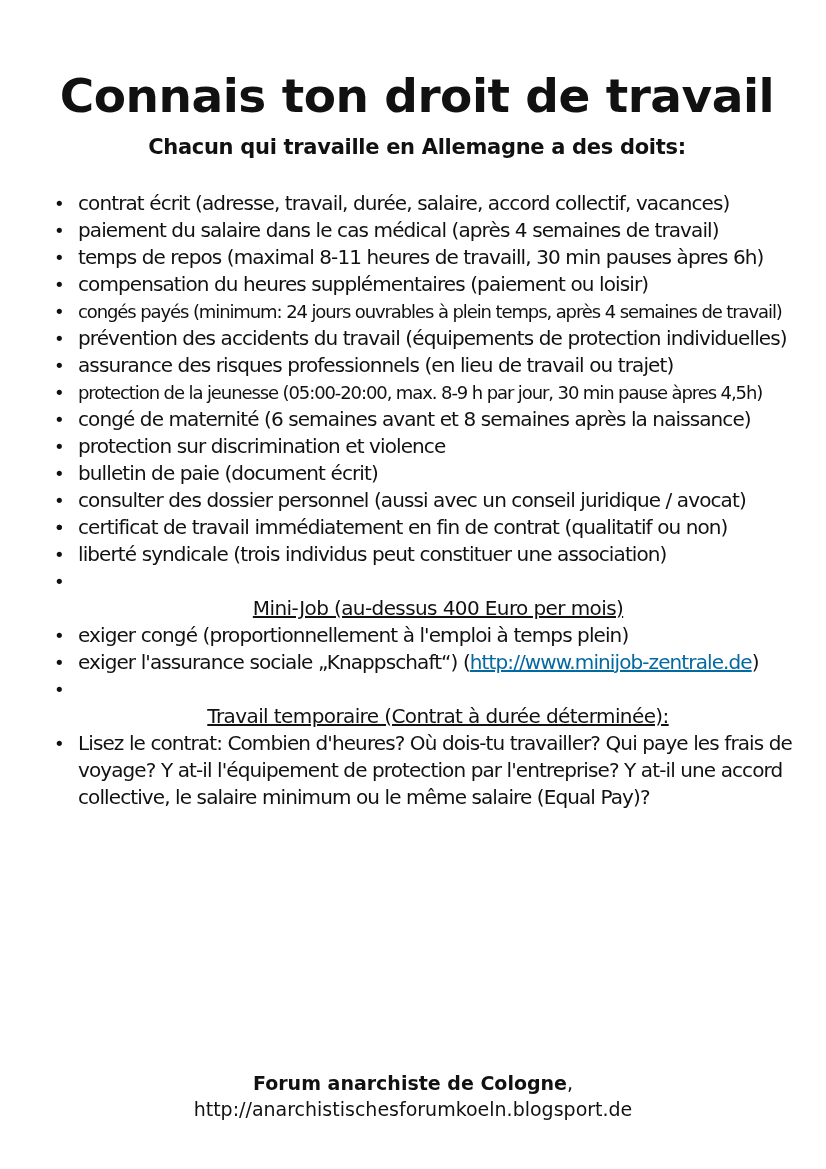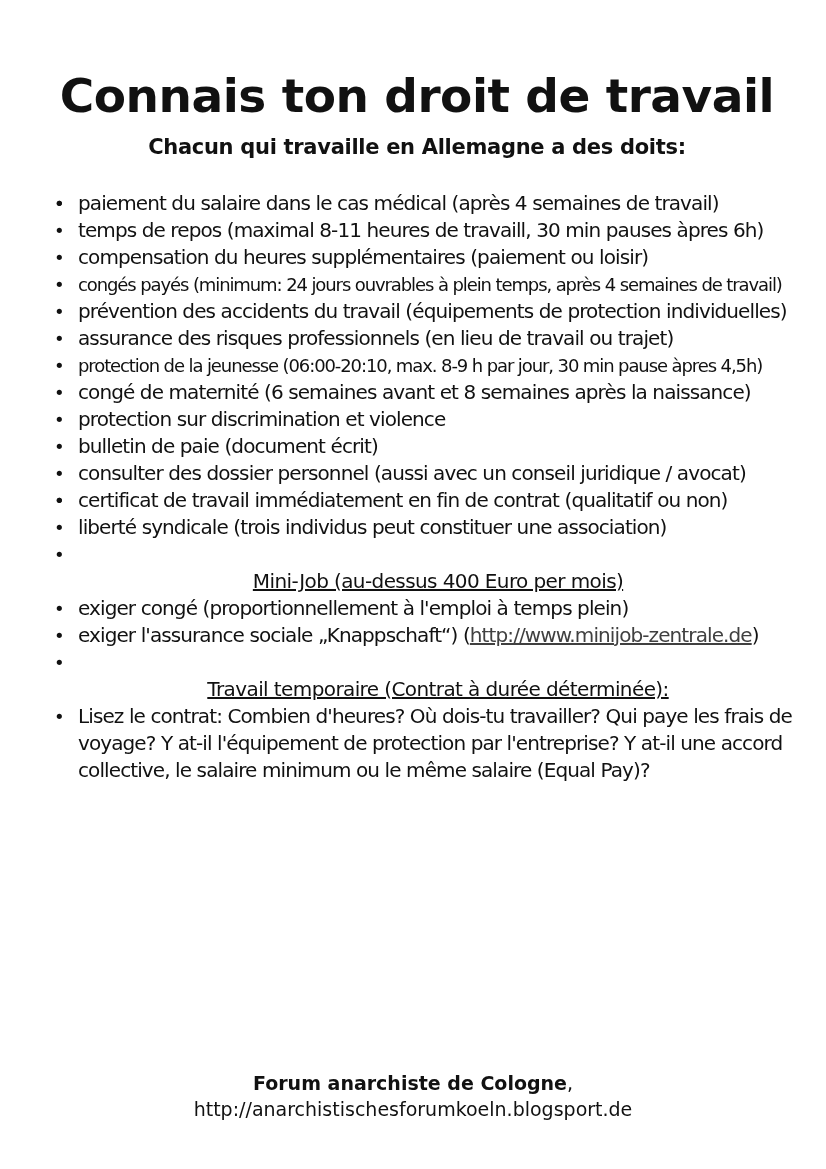--- a/index.html
+++ b/index.html
@@ -5,41 +5,41 @@
   html, body { margin:0; padding:0; background:#ffffff; }
   body { width:826px; height:1169px; position:relative; overflow:hidden; color:#111; font-family:"DejaVu Sans", sans-serif; }
   .title { position:absolute; left:4px; width:826px; top:68px; text-align:center; font-weight:bold; font-size:47px; letter-spacing:-0.5px; margin:0; line-height:56px; }
   .subtitle { position:absolute; left:0; width:826px; top:132px; text-align:center; font-weight:bold; font-size:21px; letter-spacing:-0.3px; line-height:30px; padding-right:20px; box-sizing:border-box;padding-left:28px; }
   .content { position:absolute; left:48px; top:190px; width:760px; }
   ul { list-style:none; margin:0; padding:0; }
   li { position:relative; padding-left:30px; font-size:20px; line-height:27px; letter-spacing:-0.9px; transform-origin:left; }
   li .bullet { position:absolute; left:6px; top:0; font-size:18px; }
   li.small { font-size:18px; letter-spacing:-1.1px; }
   .section-head { text-align:center; font-weight:normal; font-size:20px; text-decoration:underline; line-height:27px; letter-spacing:-0.6px; padding-left:20px; }
-  a.link { color:#404040; text-decoration:underline; }
+  a.link { color:#0369a1; text-decoration:underline; }
   .footer { position:absolute; left:0; width:826px; top:1070px; text-align:center; font-size:19px; line-height:26px; }
   .footer .org { font-weight:bold; }
   .empty { height:27px; }
 </style>
 </head>
 <body>
 
 <h1 class="title">Connais ton droit de travail</h1>
 <div class="subtitle">Chacun qui travaille en Allemagne a des doits:</div>
 
 <div class="content">
   <ul>
-    <li><span class="bullet">•</span></li>
+    <li><span class="bullet">•</span><span>contrat écrit (adresse, travail, durée, salaire, accord collectif, vacances)</span></li>
     <li><span class="bullet">•</span><span>paiement du salaire dans le cas médical (après 4 semaines de travail)</span></li>
     <li><span class="bullet">•</span><span>temps de repos (maximal 8-11 heures de travaill, 30 min pauses àpres 6h)</span></li>
     <li><span class="bullet">•</span><span>compensation du heures supplémentaires (paiement ou loisir)</span></li>
     <li class="small"><span class="bullet">•</span><span>congés payés (minimum: 24 jours ouvrables à plein temps, après 4 semaines de travail)</span></li>
     <li><span class="bullet">•</span><span>prévention des accidents du travail (équipements de protection individuelles)</span></li>
     <li><span class="bullet">•</span><span>assurance des risques professionnels (en lieu de travail ou trajet)</span></li>
-    <li class="small"><span class="bullet">•</span><span>protection de la jeunesse (06:00-20:10, max. 8-9 h par jour, 30 min pause àpres 4,5h)</span></li>
+    <li class="small"><span class="bullet">•</span><span>protection de la jeunesse (05:00-20:00, max. 8-9 h par jour, 30 min pause àpres 4,5h)</span></li>
     <li><span class="bullet">•</span><span>congé de maternité (6 semaines avant et 8 semaines après la naissance)</span></li>
     <li><span class="bullet">•</span><span>protection sur discrimination et violence</span></li>
     <li><span class="bullet">•</span><span>bulletin de paie (document écrit)</span></li>
     <li><span class="bullet">•</span><span>consulter des dossier personnel (aussi avec un conseil juridique / avocat)</span></li>
     <li><span class="bullet">•</span></li>
     <li><span class="bullet">•</span><span>certificat de travail immédiatement en fin de contrat (qualitatif ou non)</span></li>
     <li><span class="bullet">•</span><span>liberté syndicale (trois individus peut constituer une association)</span></li>
     <li class="empty">
         <span class="bullet">•</span>
       </li>

